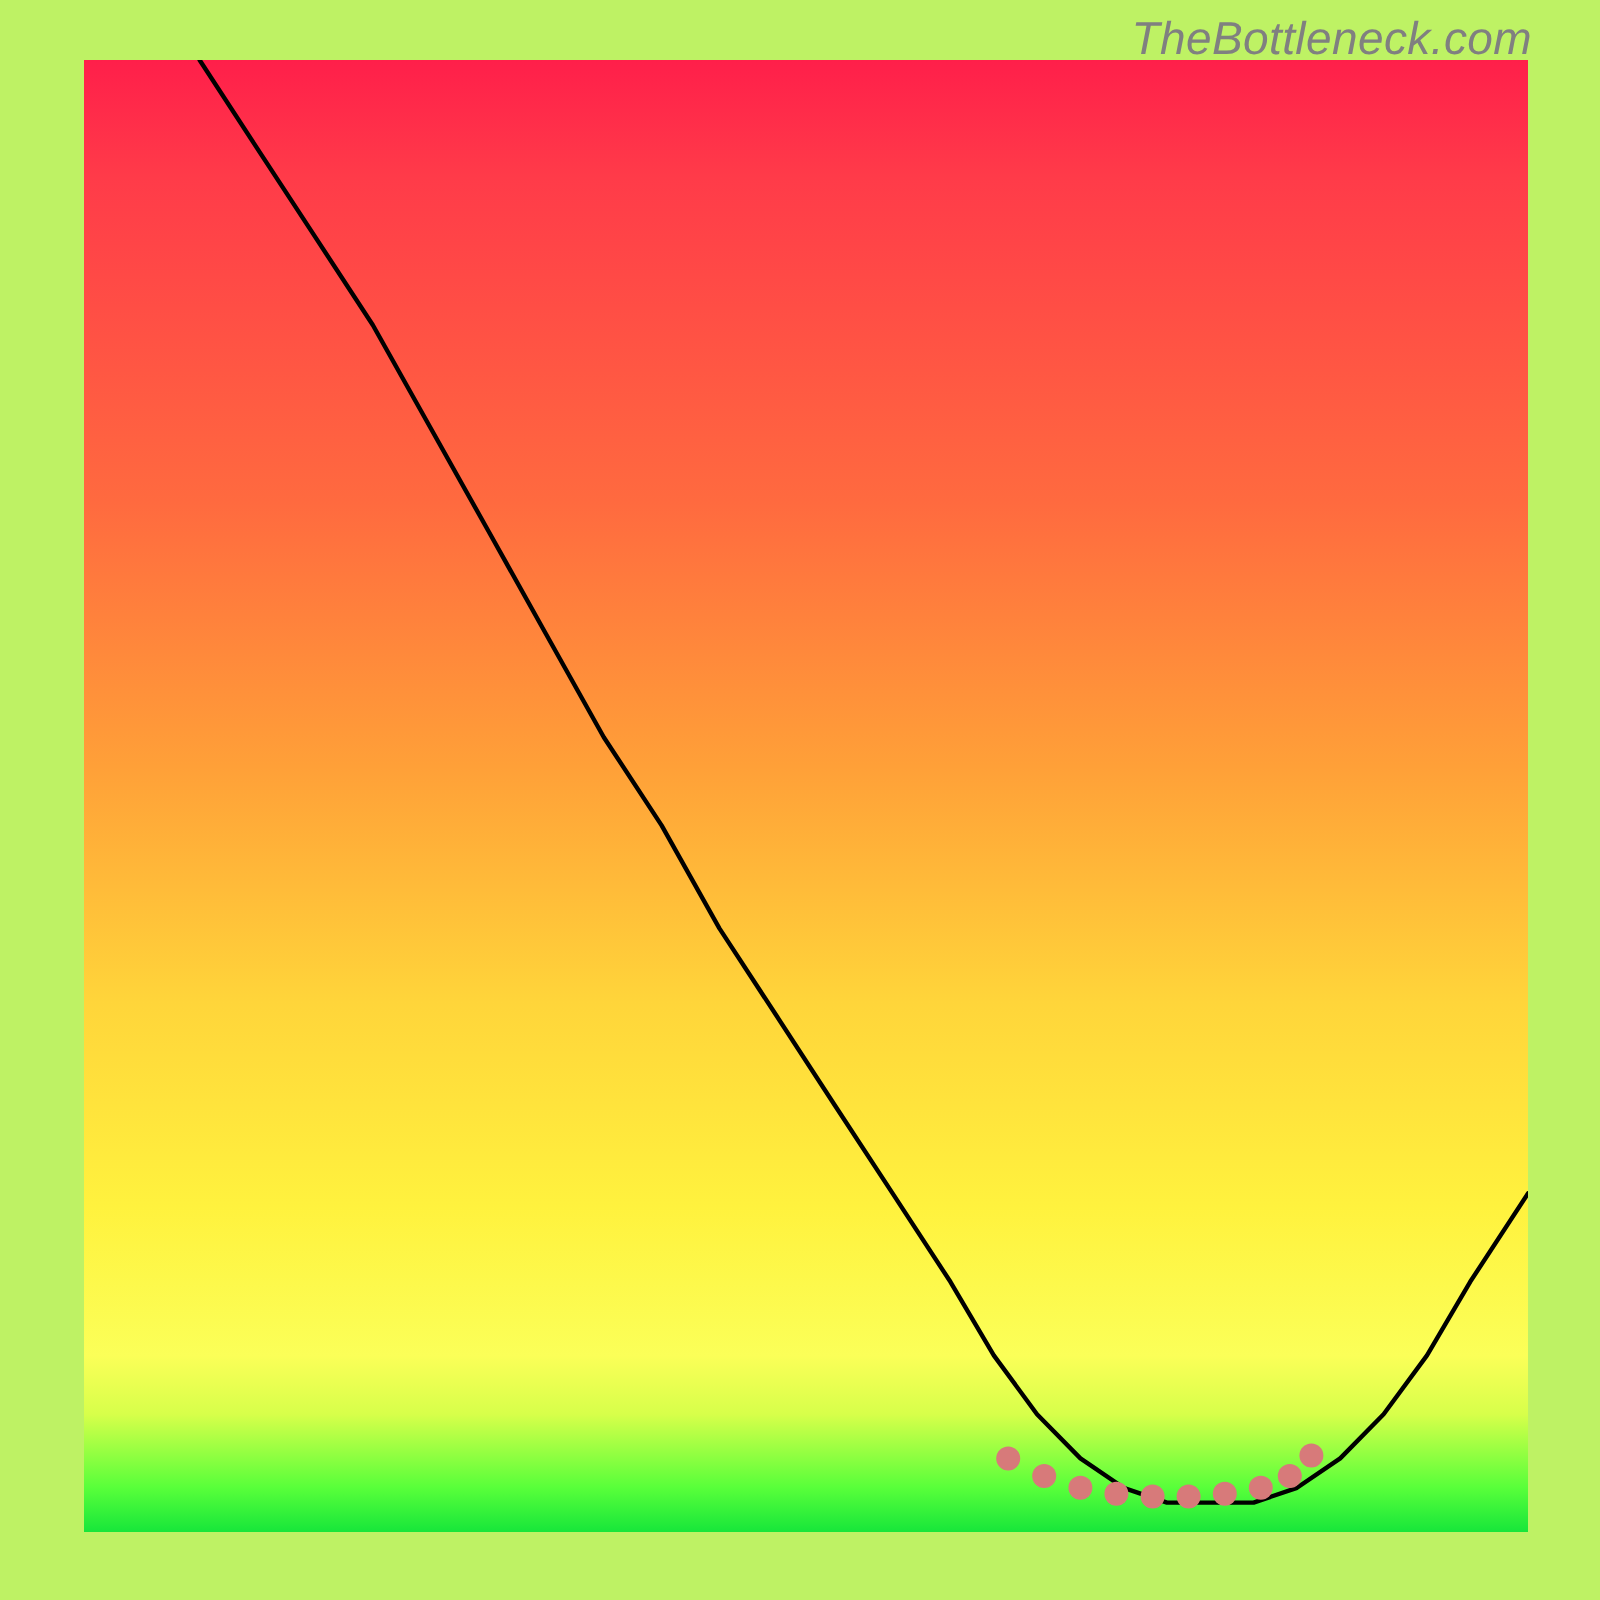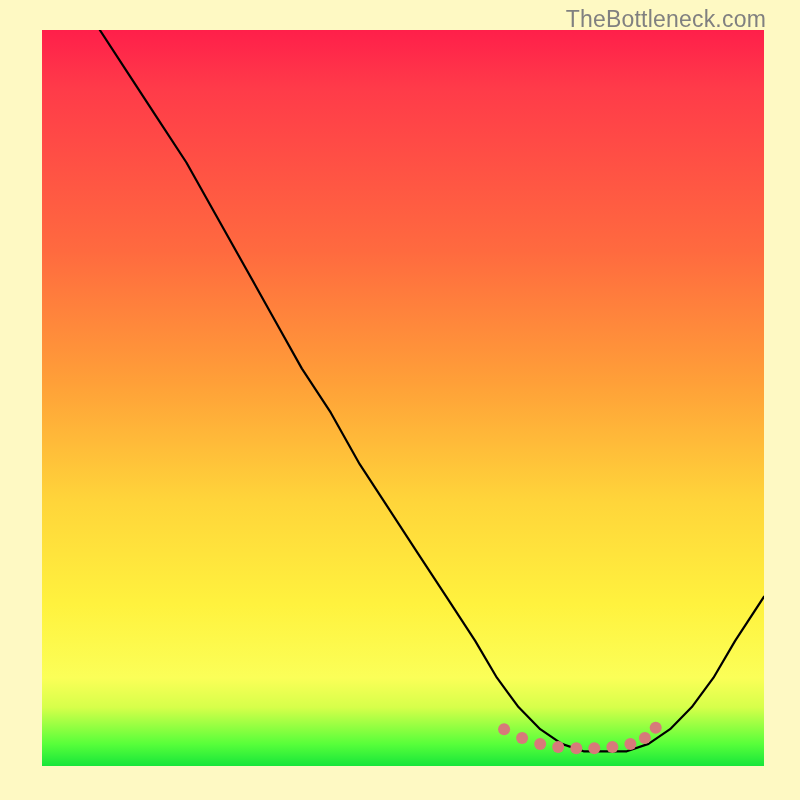--- a/index.html
+++ b/index.html
@@ -10,21 +10,22 @@
     background: #000;
     overflow: hidden;
     font-family: Arial, Helvetica, sans-serif;
   }
   .frame {
     position: absolute;
     left: 0;
     top: 0;
     width: 800px;
     height: 800px;
-    background: #fef9c3;
+    background: #bef264;
+    font-style: italic;
   }
   .plot-area {
     position: absolute;
     left: 42px;
     top: 30px;
     width: 722px;
     height: 736px;
     
     background: linear-gradient(
       to bottom,

